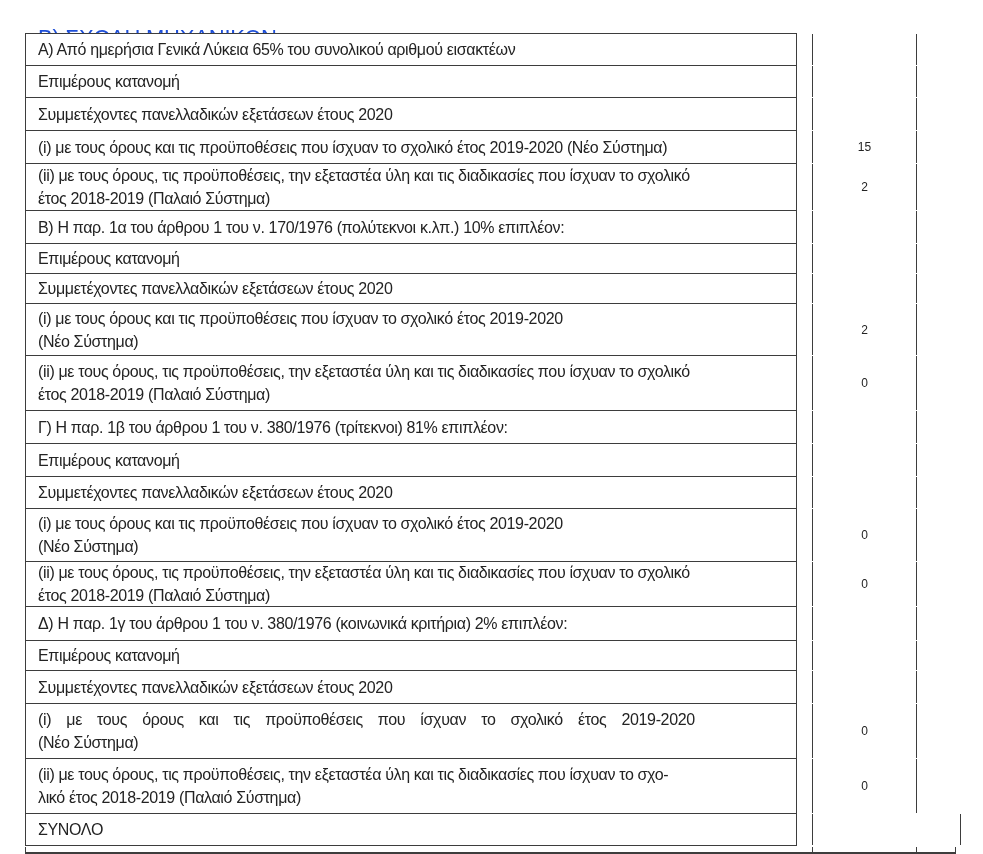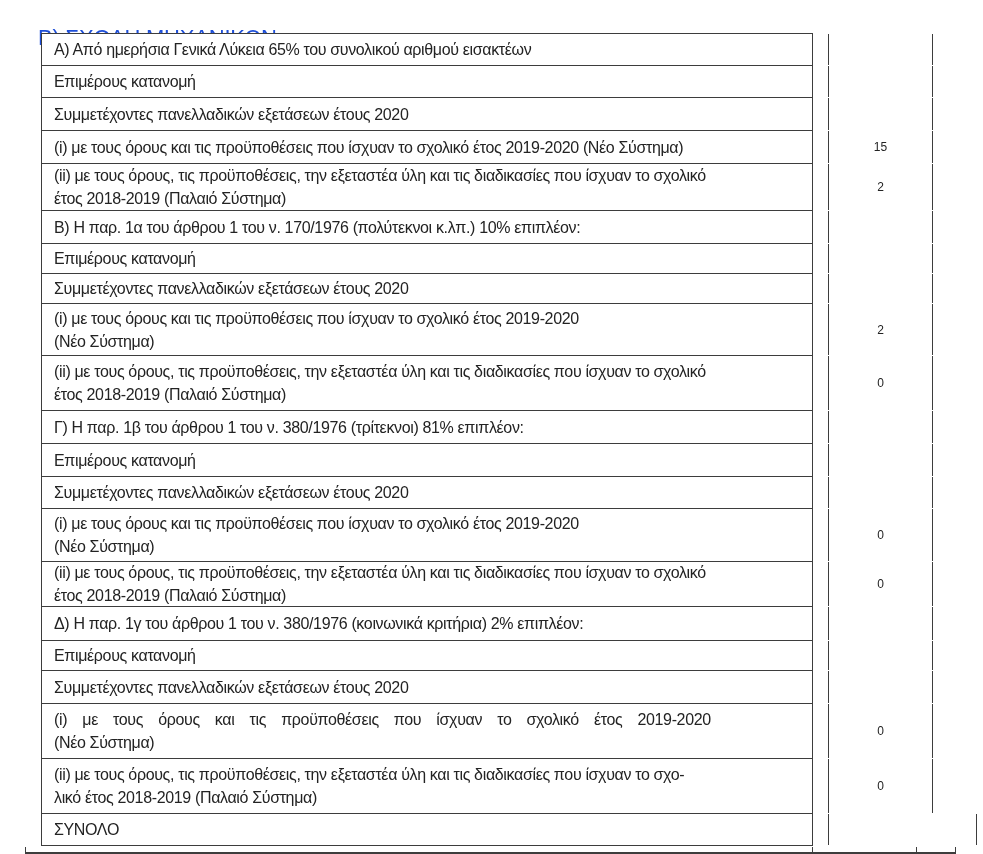--- a/index.html
+++ b/index.html
@@ -16,21 +16,20 @@
     font-size: 22px;
     letter-spacing: -0.2px;
     color: #1d4ed8;
   }
   .tbl {
     position: absolute;
     left: 25px; top: 33px;
     width: 772px;
     border: 1.6px solid #3d3d3d;
     background: #ffffff;
-    margin-left: 16px;
   }
   .row {
     display: flex;
     border-bottom: 1.6px solid #3d3d3d;
   }
   .row.last { border-bottom: none; }
   .cell {
     display: flex;
     align-items: center;
     overflow: hidden;

